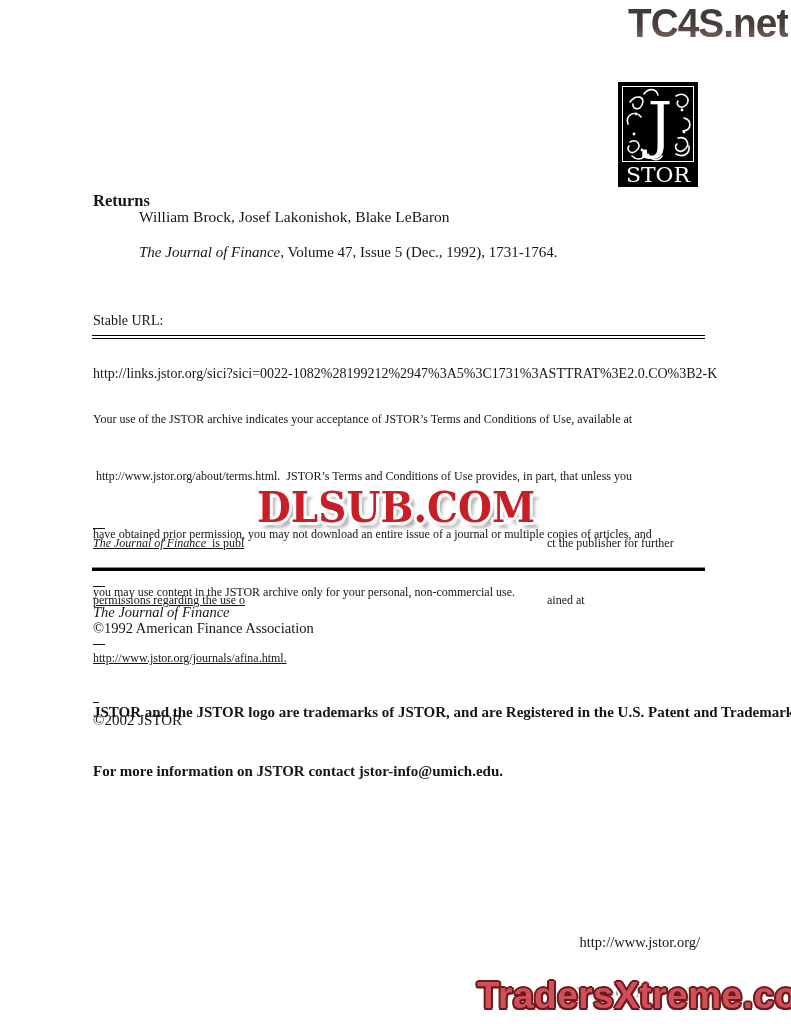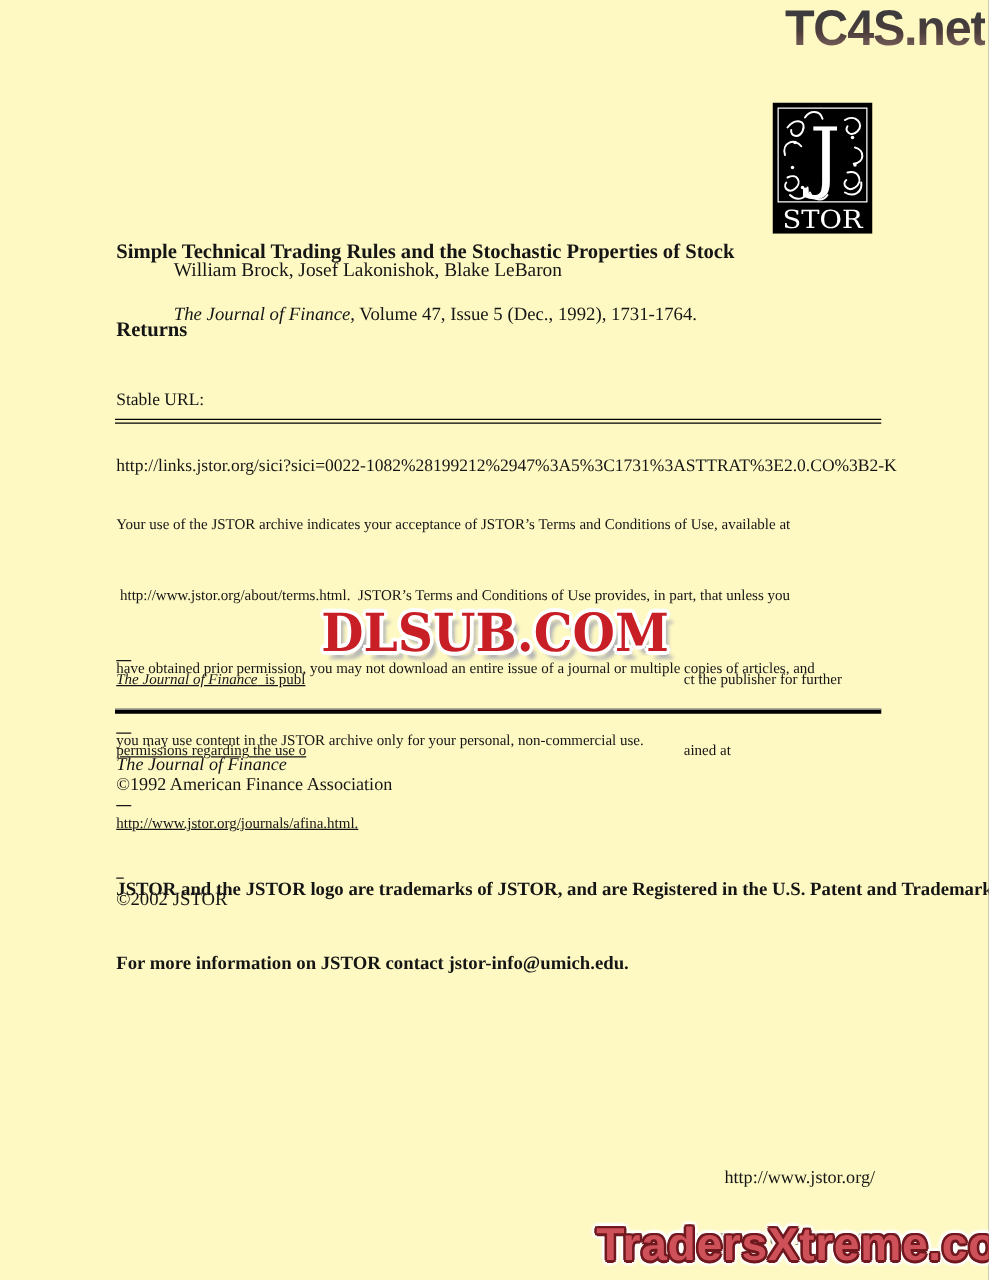--- a/index.html
+++ b/index.html
@@ -1,17 +1,17 @@
 <!DOCTYPE html>
 <html><head>
 <meta charset="utf-8">
 <style>
   html,body{margin:0;padding:0;background:#888;}
   .page{
-    position:relative;width:791px;height:1024px;background:#fef9c3;
+    position:relative;width:791px;height:1024px;background:#ffffff;
     font-family:"Liberation Serif",serif;color:#151515;overflow:hidden;
     margin:0 auto;
   }
   
   .tc4s{
     position:absolute;top:1px;right:3px;
     font-family:"Liberation Sans",sans-serif;font-weight:700;font-size:40px;
     letter-spacing:-1px;
     background:linear-gradient(180deg,#3d3b3d 25%,#4b3d3b 55%,#96756e 100%);
     -webkit-background-clip:text;background-clip:text;color:transparent;
@@ -87,21 +87,20 @@
       <circle cx="64" cy="28" r="1.4" fill="#fff" stroke="none"></circle>
       <circle cx="16" cy="52" r="1.4" fill="#fff" stroke="none"></circle>
       <circle cx="66" cy="50" r="1.4" fill="#fff" stroke="none"></circle>
       <circle cx="24" cy="68" r="1.4" fill="#fff" stroke="none"></circle>
     </g>
     <text x="42" y="64" text-anchor="middle" font-family="DejaVu Serif, serif" font-size="62" fill="#fff">J</text>
     <text x="40" y="100" text-anchor="middle" font-family="DejaVu Serif, serif" font-size="20" fill="#fff" textLength="64" lengthAdjust="spacingAndGlyphs">STOR</text>
   </svg>
 
   <div class="title">
-    <div>Simple Technical Trading Rules and the Stochastic Properties of Stock</div>
     <div>Returns</div>
   </div>
 
   <div class="authors">William Brock, Josef Lakonishok, Blake LeBaron</div>
 
   <div class="journal-line"><span class="i">The Journal of Finance</span><span>, Volume 47, Issue 5 (Dec., 1992), 1731-1764.</span></div>
 
   <div class="stable">
     <div>Stable URL:</div>
     <div>http://links.jstor.org/sici?sici=0022-1082%28199212%2947%3A5%3C1731%3ASTTRAT%3E2.0.CO%3B2-K</div>

